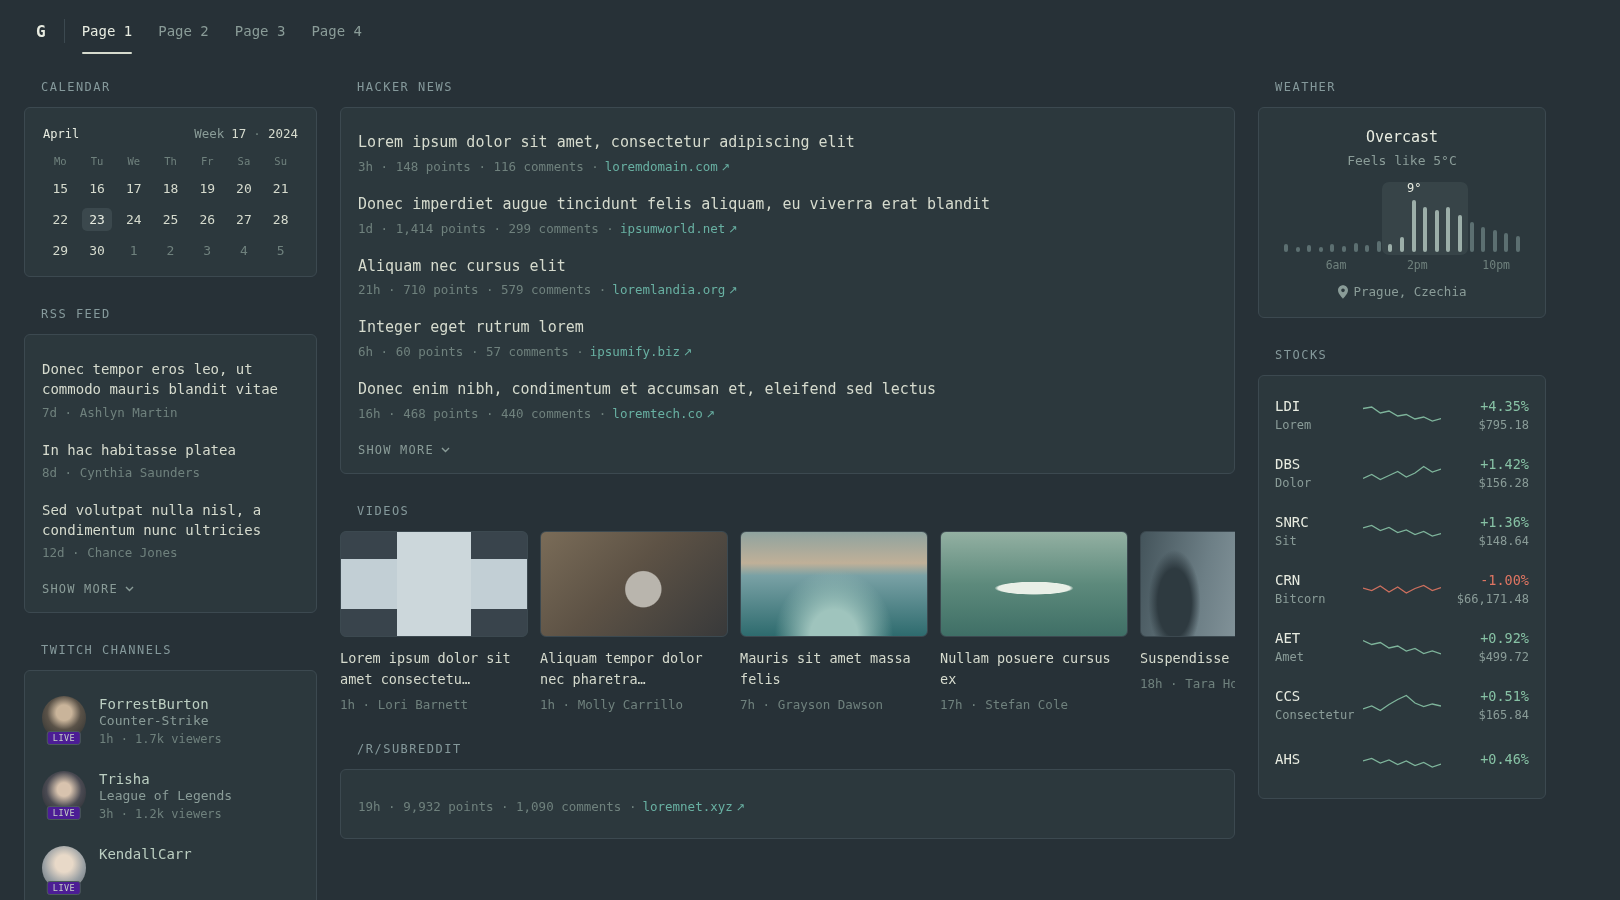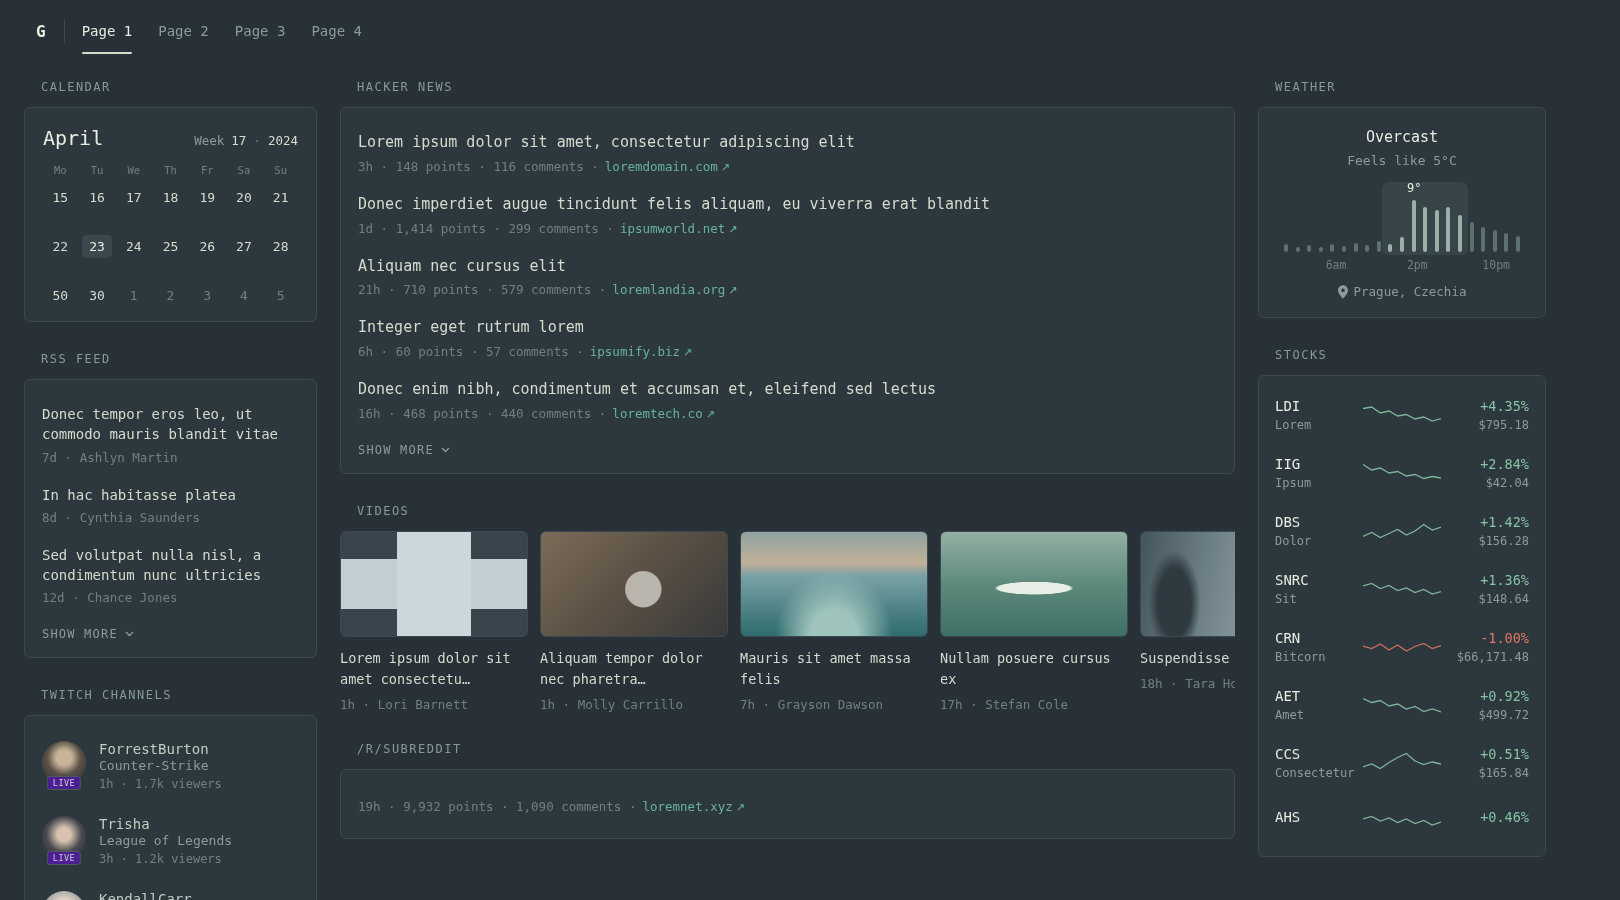--- a/index.html
+++ b/index.html
@@ -37,24 +37,24 @@
   .widget-label{
     font-size:12px;font-weight:normal;color:#85999b;letter-spacing:1.5px;
     padding-left:17px;margin-bottom:13px;text-transform:uppercase;
   }
   .box{background:var(--box);border:1px solid var(--border);border-radius:6px;padding:14px 17px;}
   a{text-decoration:none;color:inherit;}
   .muted{color:var(--muted);}
   .dim{color:var(--dim);}
   
   .cal-head{display:flex;justify-content:space-between;align-items:baseline;padding:4px 1px 14px 1px;}
-  .cal-month{font-size:20px;color:var(--bright);}
+  .cal-month{font-size:12px;color:var(--bright);}
   .cal-week{font-size:12.5px;display:flex;gap:7px;}
   .cal-week .bright{color:var(--text);}
-  .cal-dow,.cal-grid{display:grid;grid-template-columns:repeat(7,1fr);row-gap:26px;text-align:center;}
+  .cal-dow,.cal-grid{display:grid;grid-template-columns:repeat(7,1fr);row-gap:8px;text-align:center;}
   .cal-dow{margin-bottom:10px;}
   .cal-dow span{font-size:10.5px;color:var(--dim);}
   .cal-cell{font-size:13px;color:var(--text);width:30px;margin:0 auto;padding:4px 0;border-radius:5px;cursor:default;}
   .cal-cell.dim{color:var(--dim);}
   .cal-cell.today{background:#3b484d;color:var(--bright);}
   
   .feed-item{padding:10px 0;}
   .feed-title{font-size:15px;color:var(--text);line-height:1.45;display:block;cursor:pointer;}
   .rss .feed-title{font-size:14px;}
   .feed-meta{margin-top:5px;font-size:12.5px;color:var(--dim);display:flex;flex-wrap:wrap;column-gap:6px;align-items:baseline;}
@@ -171,21 +171,21 @@
               <span class="cal-cell">19</span>
               <span class="cal-cell">20</span>
               <span class="cal-cell">21</span>
               <span class="cal-cell">22</span>
               <span class="cal-cell today">23</span>
               <span class="cal-cell">24</span>
               <span class="cal-cell">25</span>
               <span class="cal-cell">26</span>
               <span class="cal-cell">27</span>
               <span class="cal-cell">28</span>
-              <span class="cal-cell">50</span>
+              <span class="cal-cell">29</span>
               <span class="cal-cell">30</span>
               <span class="cal-cell dim">1</span>
               <span class="cal-cell dim">2</span>
               <span class="cal-cell dim">3</span>
               <span class="cal-cell dim">4</span>
               <span class="cal-cell dim">5</span>
             </div>
         </div>
       </div>
 
@@ -443,33 +443,20 @@
             </div>
             <svg class="sparkline" viewBox="0 0 78 30">
                 <polyline points="0.0,8.5 8.7,7.0 17.3,13.0 26.0,11.0 34.7,16.0 43.3,14.5 52.0,19.0 60.7,17.0 69.3,21.0 78.0,18.5" fill="none" stroke="#87c2a5" stroke-width="1.3" stroke-opacity="0.9"></polyline>
               </svg>
             <div class="stock-values">
               <div class="stock-change" style="color: rgb(135, 194, 165);">+4.35%</div>
               <div class="stock-price">$795.18</div>
             </div>
           </div>
 
-          <div class="stock-row">
-            <div>
-              <a class="stock-symbol">IIG</a>
-              <div class="stock-name">Ipsum</div>
-            </div>
-            <svg class="sparkline" viewBox="0 0 78 30">
-                <polyline points="0.0,6.5 8.7,12.0 17.3,10.0 26.0,15.0 34.7,13.5 43.3,18.0 52.0,16.5 60.7,20.5 69.3,18.5 78.0,20.0" fill="none" stroke="#87c2a5" stroke-width="1.3" stroke-opacity="0.9"></polyline>
-              </svg>
-            <div class="stock-values">
-              <div class="stock-change" style="color: rgb(135, 194, 165);">+2.84%</div>
-              <div class="stock-price">$42.04</div>
-            </div>
-          </div>
 
           <div class="stock-row">
             <div>
               <a class="stock-symbol">DBS</a>
               <div class="stock-name">Dolor</div>
             </div>
             <svg class="sparkline" viewBox="0 0 78 30">
                 <polyline points="0.0,20.5 8.7,16.5 17.3,21.5 26.0,17.5 34.7,13.5 43.3,19.0 52.0,15.0 60.7,8.5 69.3,14.0 78.0,11.0" fill="none" stroke="#87c2a5" stroke-width="1.3" stroke-opacity="0.9"></polyline>
               </svg>
             <div class="stock-values">

